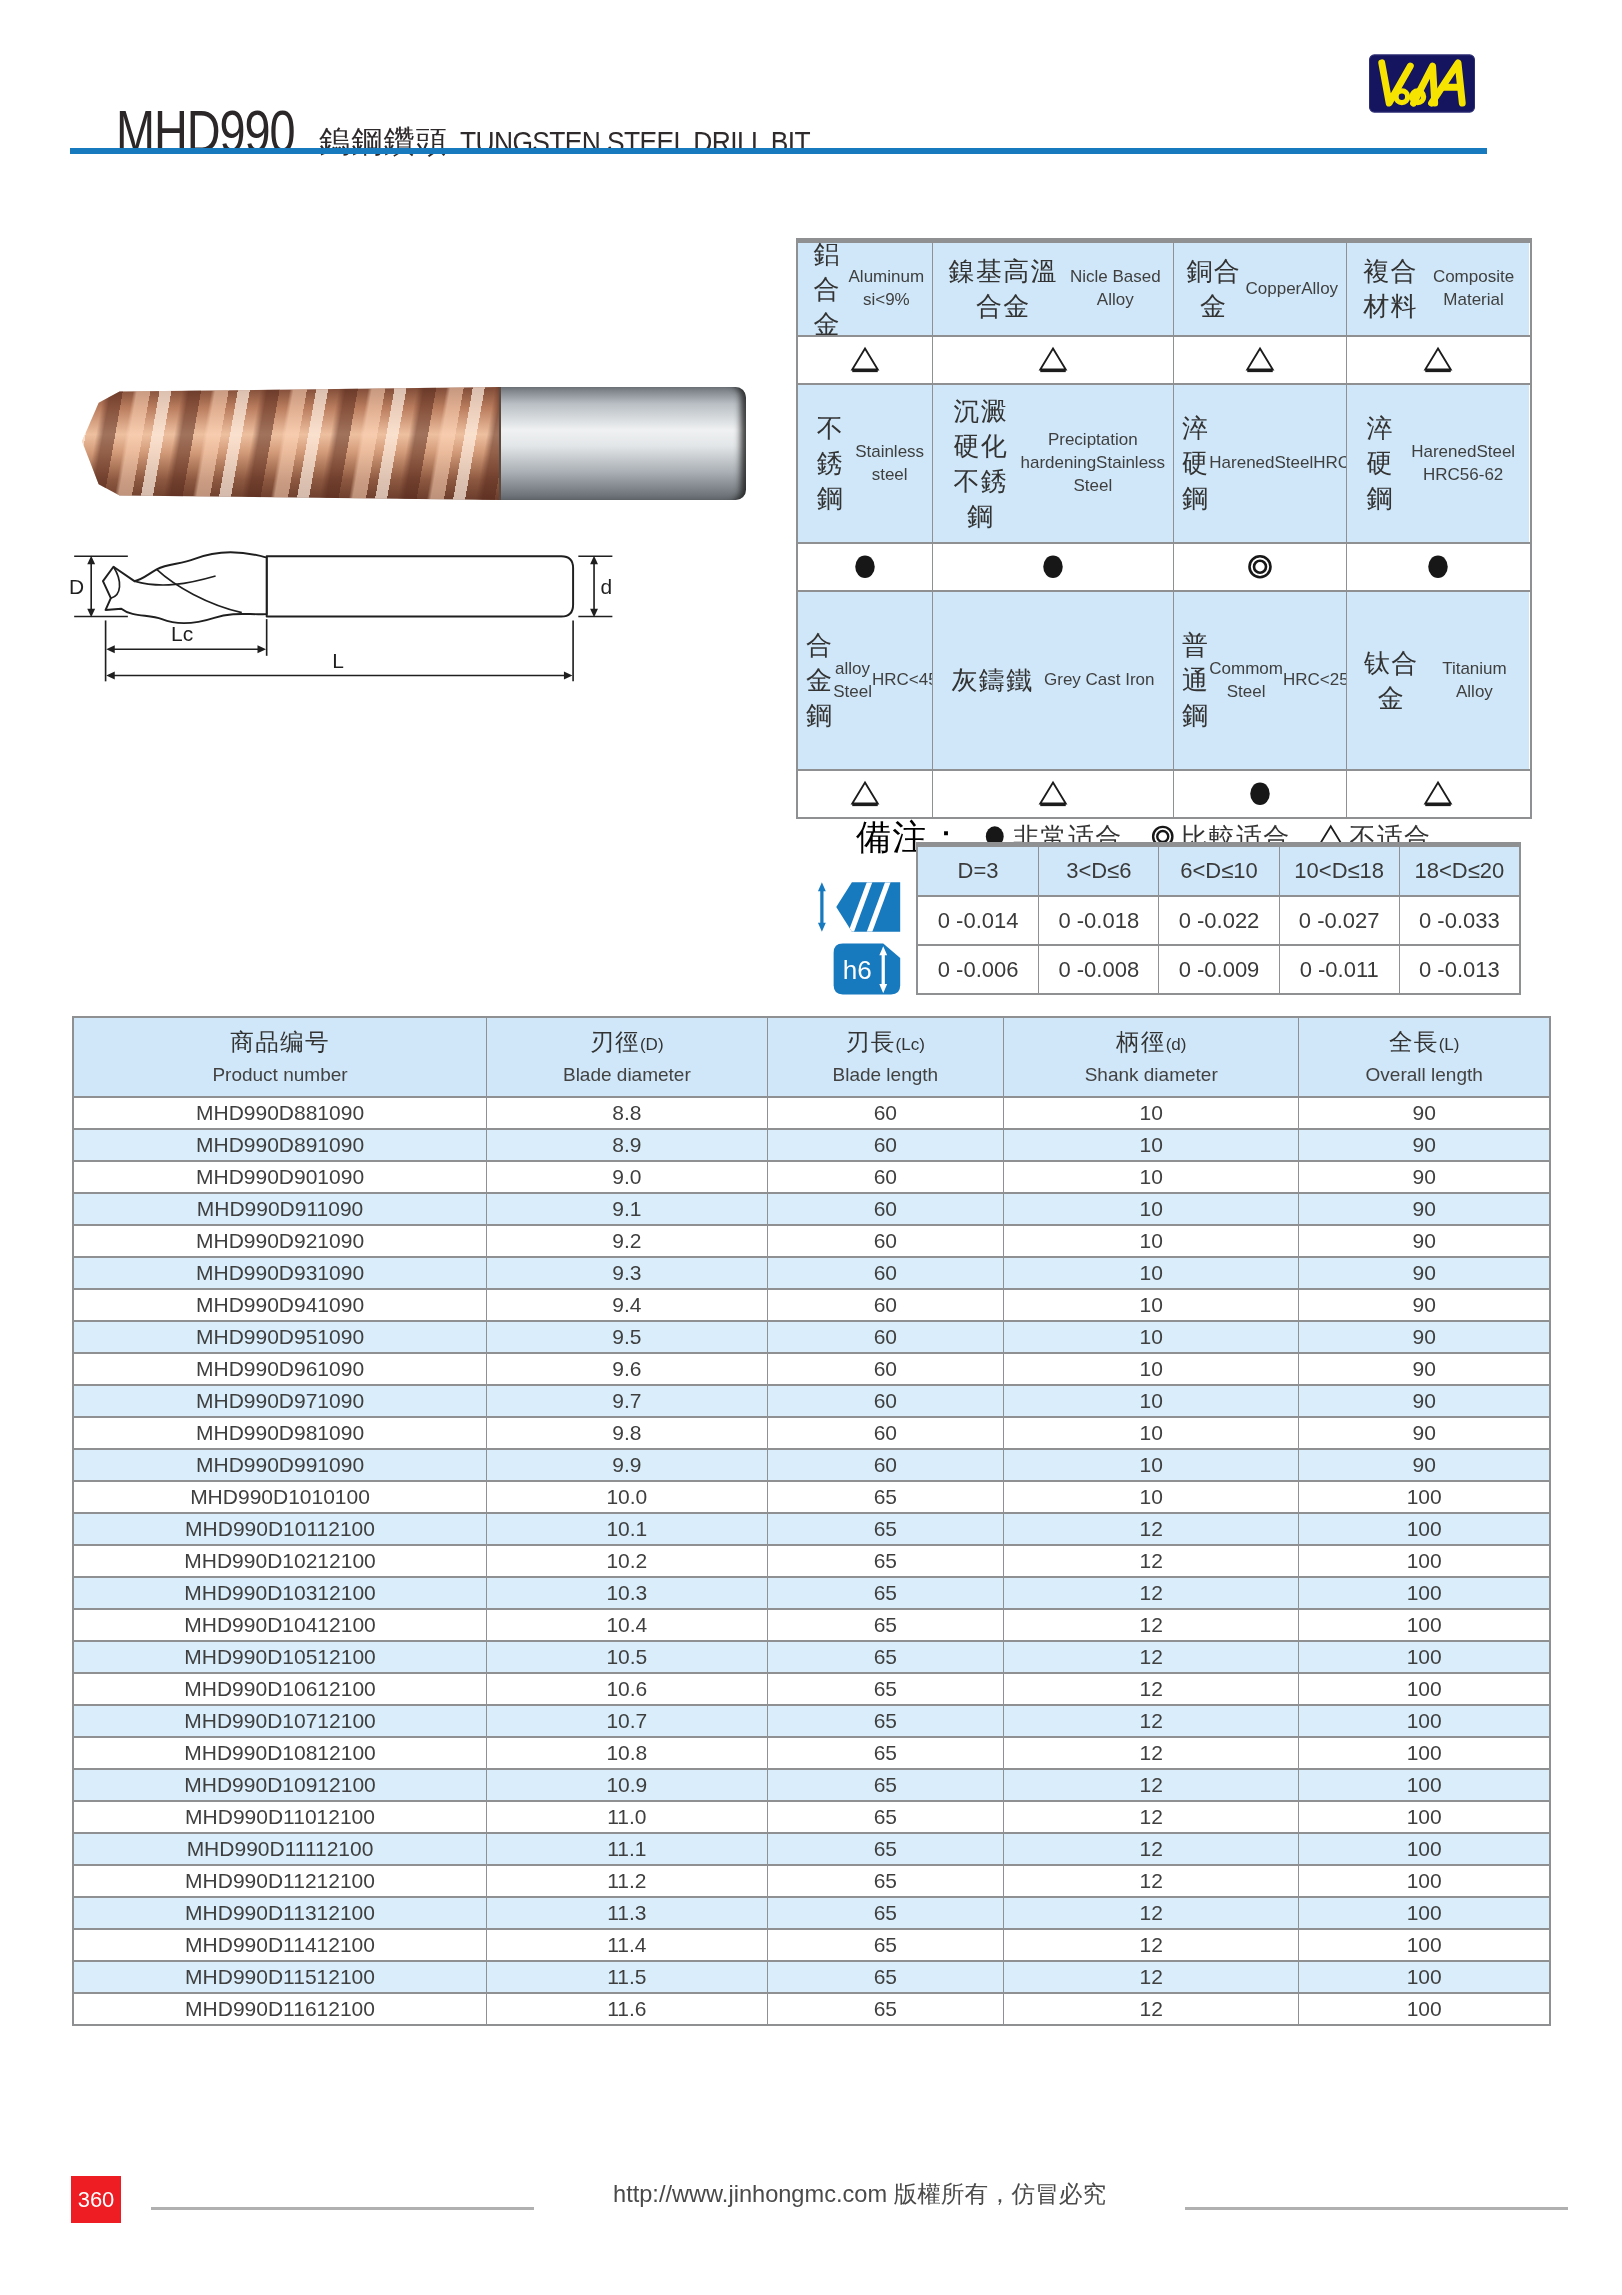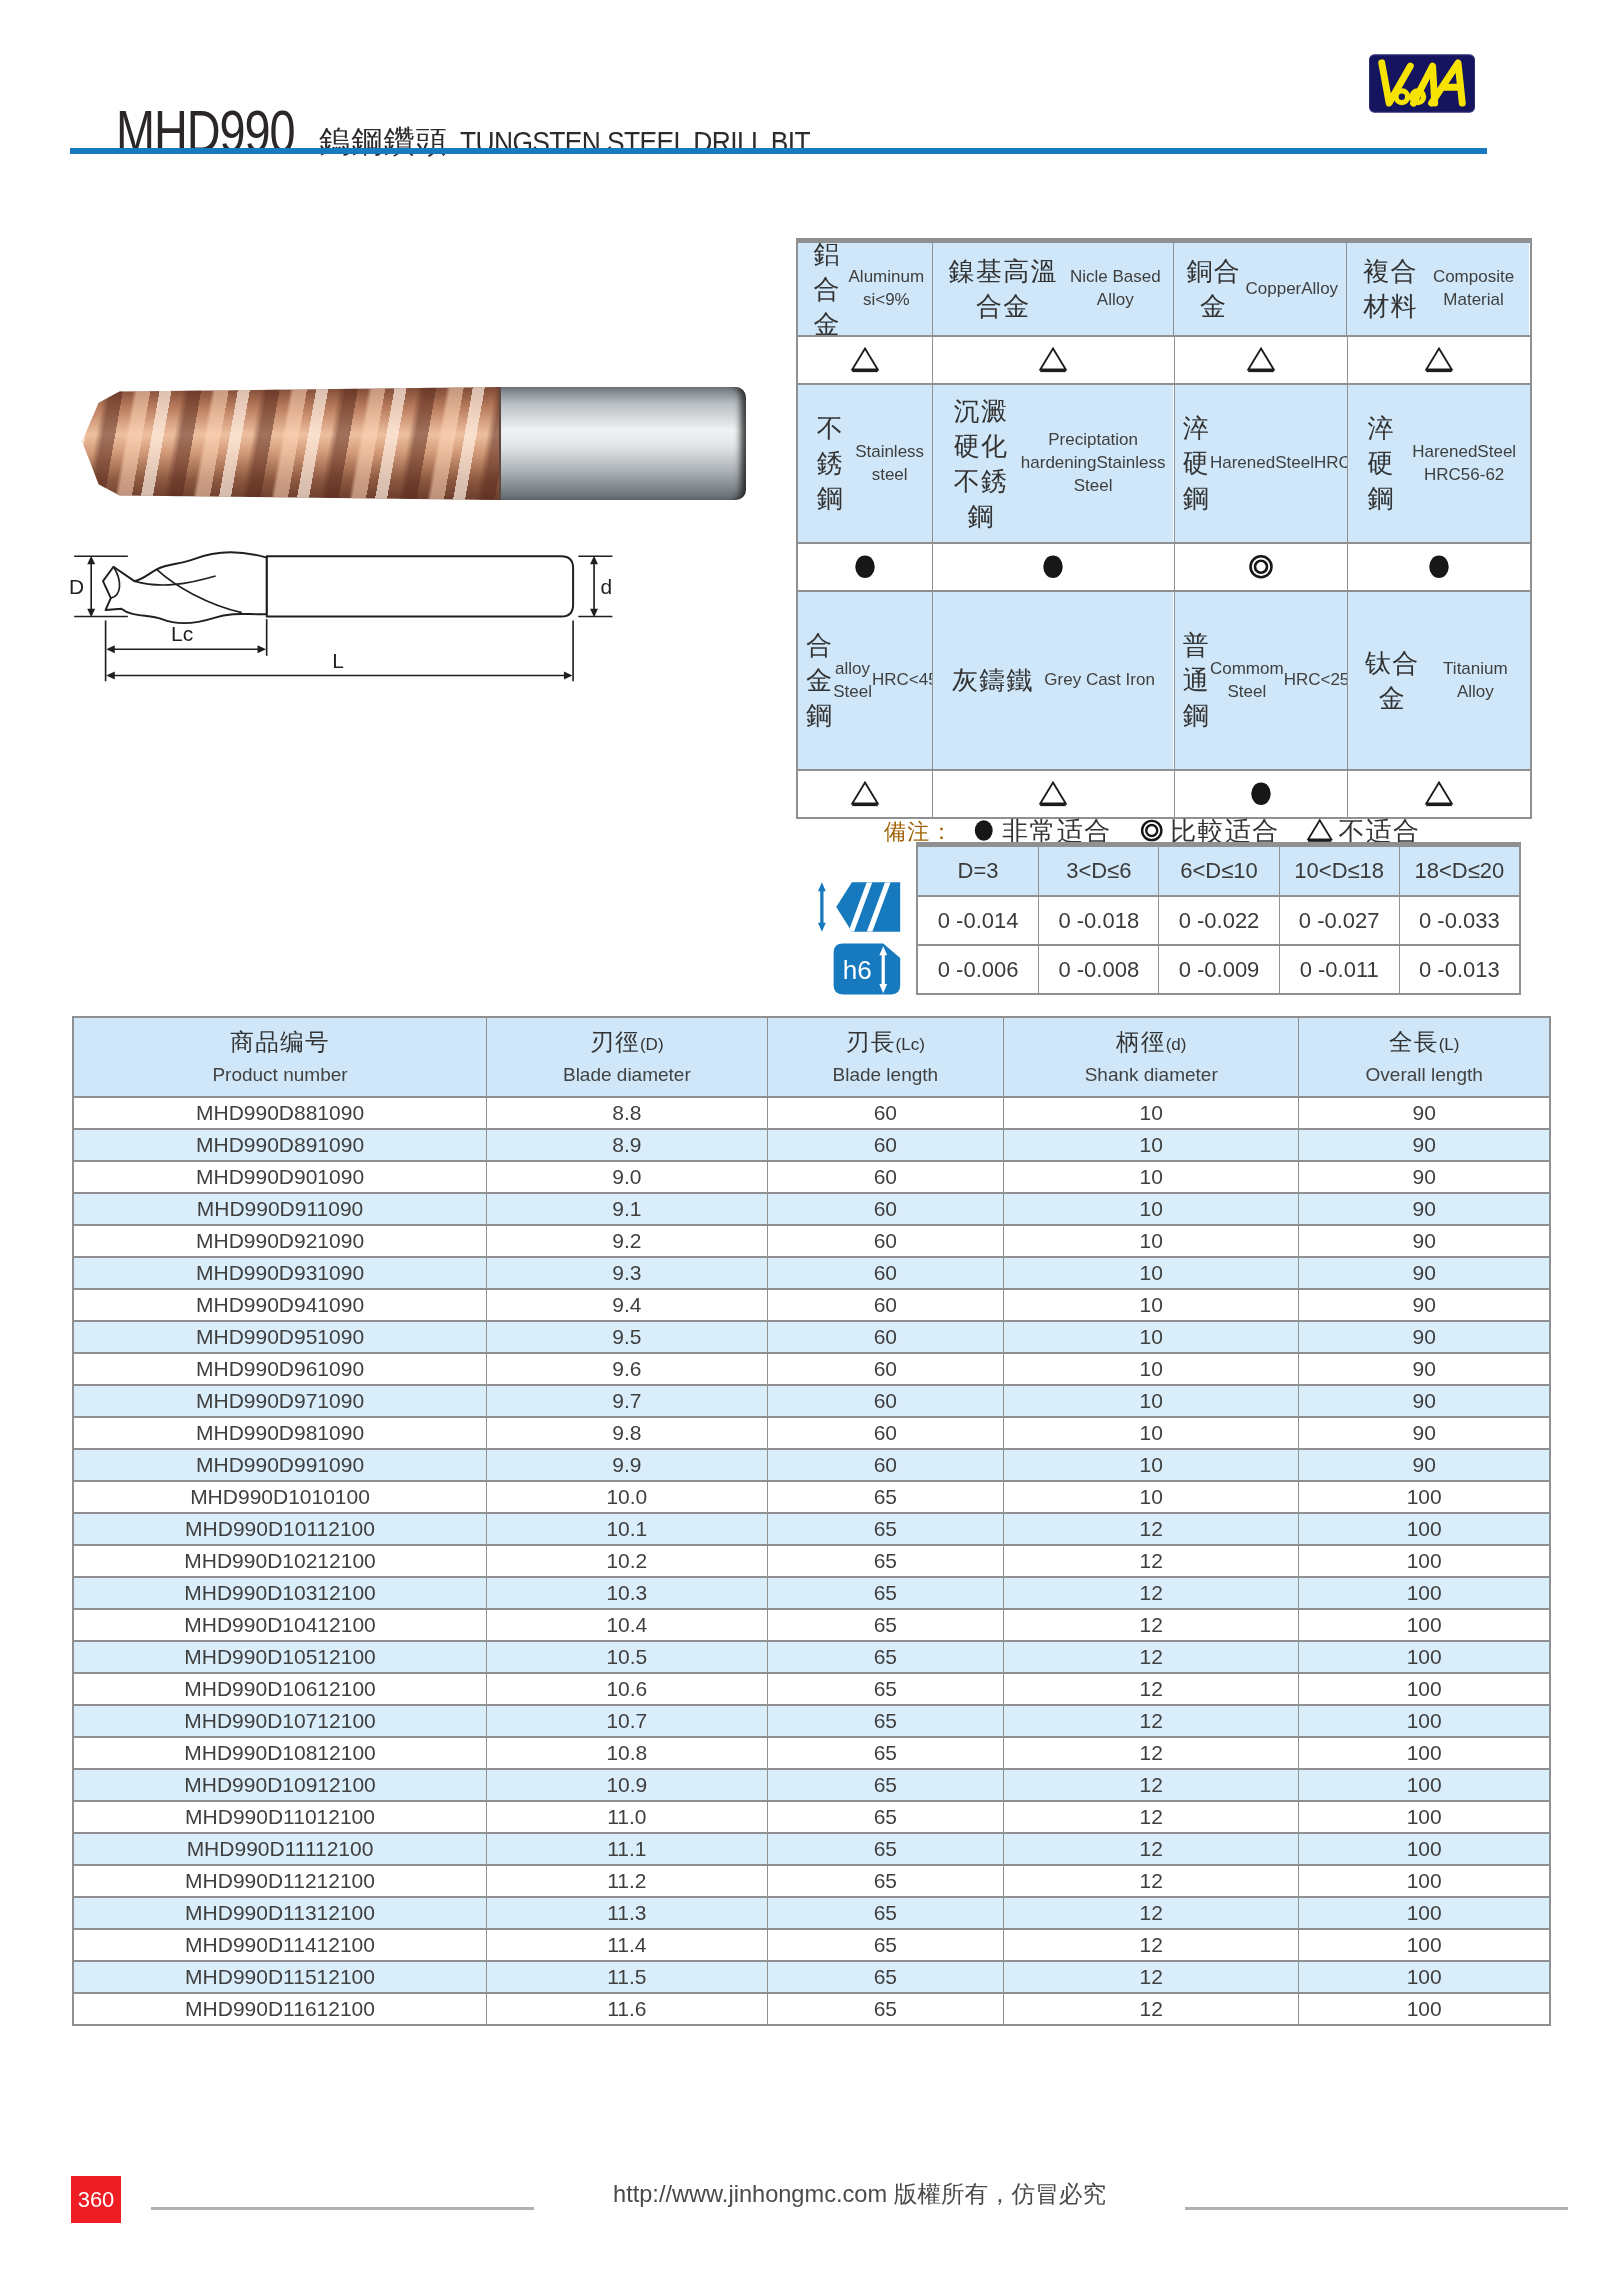--- a/index.html
+++ b/index.html
@@ -32,35 +32,35 @@
     box-shadow:inset -9.2px 0 6.5px -3.9px rgba(30,30,30,.85);}
 
   
   .diagram{position:absolute;left:65px;top:547px;}
   .diagram text{font-family:"Liberation Sans",sans-serif;}
 
   
   .mat{position:absolute;left:796px;top:238px;width:732px;
        border:2px solid #8e9091;border-top:5.2px solid #8e9091;background:#fff;}
   .mat-row{display:flex;}
-  .mat-row + .mat-row{border-top:2px solid #8e9091;justify-content:space-between;}
+  .mat-row + .mat-row{border-top:2px solid #8e9091;}
   .mat-cell{box-sizing:border-box;display:flex;flex-direction:row;justify-content:space-evenly;
             align-items:center;text-align:center;padding:3.9px 7.9px;}
   .mat-cell + .mat-cell{border-left:1.3px solid #8e9091;padding-left:8px;}
   .mat-c0{width:134px;} .mat-c1{width:241px;} .mat-c2{width:173px;} .mat-c3{width:183px;}
   .mat-lab .mat-cell{background:#cfe7f8;}
   .mat-sym .mat-cell{background:#ffffff;justify-content:center;}
   .mat-zh{font-size:26px;color:#333;letter-spacing:1.3px;}
   .mat-en{font-size:17px;color:#3f3f3f;line-height:1.35;}
   .sym{width:30px;height:27.5px;}
 
   
   .legend{position:absolute;left:856px;top:814px;display:flex;align-items:center;gap:9.2px;}
   .legend .sym{width:27.5px;height:25px;}
-  .leg-label{font-size:22px;color:#a16207;margin-right:6.5px;letter-spacing:1.3px;margin-left:28px;}
+  .leg-label{font-size:35px;color:#000000;margin-right:6.5px;letter-spacing:1.3px;}
   .leg-item{display:flex;align-items:center;gap:5.2px;margin-right:17px;}
   .leg-text{font-size:26px;color:#333;letter-spacing:1.3px;}
 
   
   .tol-icons{position:absolute;left:814px;top:877px;}
   .tol{position:absolute;left:916px;top:842px;width:601px;
        border:2px solid #8e9091;border-top:5.2px solid #8e9091;background:#fff;}
   .tol-row{display:grid;grid-template-columns:repeat(5,1fr);}
   .tol-row + .tol-row{border-top:2px solid #8e9091;}
   .tol-cell{box-sizing:border-box;display:flex;align-items:center;justify-content:center;

